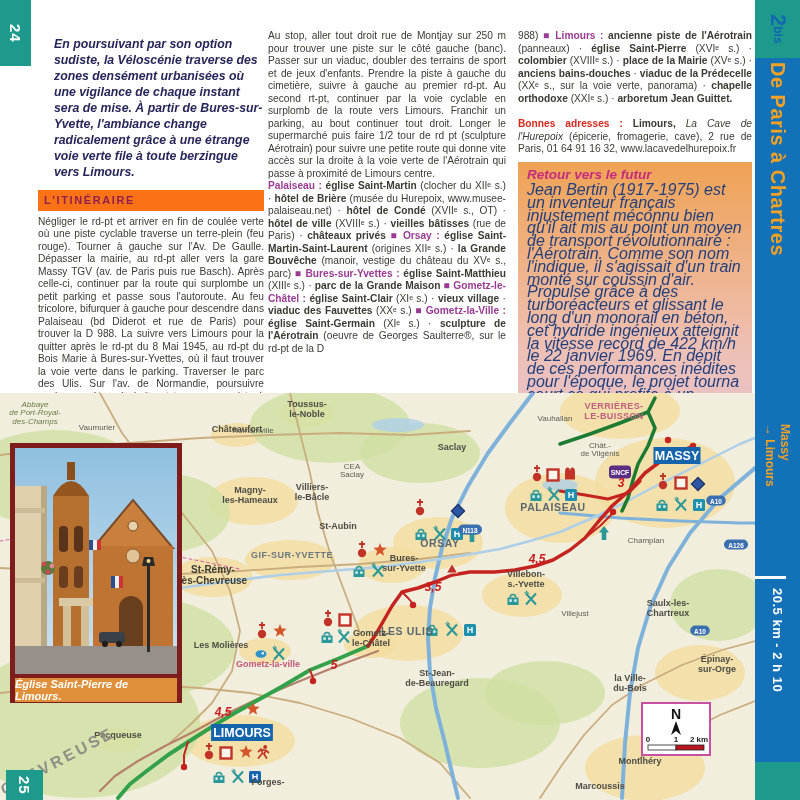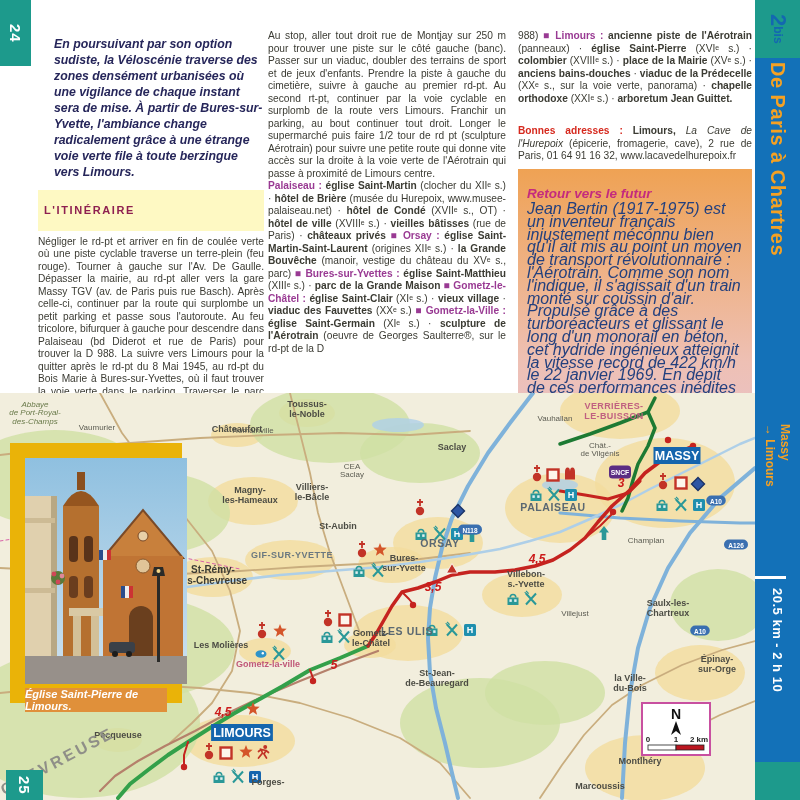--- a/index.html
+++ b/index.html
@@ -8,29 +8,29 @@
   .pagenum{position:absolute;background:#1d9a8c;color:#fff;display:flex;align-items:center;justify-content:center;z-index:9}
   .pagenum .vert{writing-mode:vertical-rl;font-weight:bold;font-size:15px;letter-spacing:1px}
   #pn24{left:0;top:0;width:31px;height:66px}
   #pn25{left:6px;top:770px;width:37px;height:30px}
   
   .col{position:absolute;top:30px;z-index:1;color:#3b3b33;font-size:10.2px;line-height:12.5px;text-align:justify}
   #col1{left:38px;width:226px}
   #col2{left:268px;width:238px}
   #col3{left:518px;width:234px}
   .intro{font-weight:bold;font-style:italic;color:#26265a;font-size:12.3px;line-height:16px;text-align:left;margin:6px 0 10px 16px}
-  .sechead{display:block;background:#fef9c3;color:#8e2050;font-weight:bold;font-size:11px;
-           letter-spacing:1.6px;padding:14px 6px;margin:7px 0 5px 0}
+  .sechead{display:block;background:#f97316;color:#8e2050;font-weight:bold;font-size:11px;
+           letter-spacing:1.6px;padding:4px 6px;margin:7px 0 5px 0}
   .seg-town{color:#993a93;font-weight:bold}
   .seg-bullet{color:#993a93;font-weight:bold}
   .seg-b{font-weight:bold}
   .seg-n{}
   .seg-red{color:#d6291e;font-weight:bold}
   .seg-i{font-style:italic}
-  .feature{margin-top:6px;padding:19px 9px 9px 9px;background:linear-gradient(180deg,#efa254 0%,#eec0b4 55%,#e2c3e0 100%)}
+  .feature{margin-top:6px;padding:7px 9px 9px 9px;background:linear-gradient(180deg,#efa254 0%,#eec0b4 55%,#e2c3e0 100%)}
   .feature h3{margin:0 0 3px 0;font-size:13.5px;font-style:italic;color:#c42a7e}
   .feature p{margin:0;font-style:italic;color:#23407e;font-size:16px;line-height:12.8px;text-align:left}
   
   #sidebar{position:absolute;right:0;top:0;width:45px;height:800px;background:#1371b8;z-index:8}
   .sb-abs{position:absolute;left:0;width:45px;display:flex;justify-content:center}
   .vert{writing-mode:vertical-rl}
   #sb-2bis{top:0;height:58px;background:#1d9a8c;align-items:center}
   #sb-2bis .vert{color:#1368b0;font-weight:bold}
   #sb-2bis .big{font-size:22px}
   #sb-2bis .small{font-size:12px}
@@ -56,21 +56,21 @@
   .ml-pink{font-size:9px;font-weight:bold;fill:#c05878}
   .ml-geo{font-size:8px;font-style:italic;fill:#6a7a4a}
   .ml-box{font-size:12.5px;font-weight:bold;fill:#fff}
   .ml-chevreuse{font-size:16px;font-weight:bold;fill:#8f8f88;letter-spacing:3px}
   .ml-kmm{font-size:12px;font-weight:bold;font-style:italic;fill:#cc1c1c}
   .ml-badge{font-size:6.5px;font-weight:bold;fill:#fff}
   .ml-scale{font-size:8px;fill:#222;font-weight:bold}
   .ml-north{font-size:14px;font-weight:bold;fill:#111}
   
   #photo{position:absolute;left:10px;top:443px;width:172px;height:260px;z-index:5;
-         background:#eab308;border:none;box-sizing:border-box;padding:15px}
+         background:#7f1d1d;border:none;box-sizing:border-box;padding:5px}
   #photo .caption{height:24px;display:flex;align-items:center;justify-content:center;
         color:#fff;font-style:italic;font-weight:bold;font-size:11px;background:#e0903a}
 </style>
 </head>
 <body>
 
 <div class="pagenum" id="pn24">
   <div class="vert">24</div>
 </div>
 <div class="pagenum" id="pn25">
@@ -83,21 +83,21 @@
   <div>Négliger le rd-pt et arriver en fin de coulée verte où une piste cyclable traverse un terre-plein (feu rouge). Tourner à gauche sur l'Av. De Gaulle. Dépasser la mairie, au rd-pt aller vers la gare Massy TGV (av. de Paris puis rue Basch). Après celle-ci, continuer par la route qui surplombe un petit parking et passe sous l'autoroute. Au feu tricolore, bifurquer à gauche pour descendre dans Palaiseau (bd Diderot et rue de Paris) pour trouver la D 988. La suivre vers Limours pour la quitter après le rd-pt du 8 Mai 1945, au rd-pt du Bois Marie à Bures-sur-Yvettes, où il faut trouver la voie verte dans le parking. Traverser le parc des Ulis. Sur l'av. de Normandie, poursuivre quelques mètres à droite et trouver une piste à gauche qui mène rue des Réservoirs. Prendre à droite sur l'av. des Ulis.</div>
 </div>
 
 <div class="col" id="col2">
   <div>Au stop, aller tout droit rue de Montjay sur 250 m pour trouver une piste sur le côté gauche (banc). Passer sur un viaduc, doubler des terrains de sport et de jeux d'enfants. Prendre la piste à gauche du cimetière, suivre à gauche au premier rd-pt. Au second rt-pt, continuer par la voie cyclable en surplomb de la route vers Limours. Franchir un parking, au bout continuer tout droit. Longer le supermarché puis faire 1/2 tour de rd pt (sculpture Aérotrain) pour suivre une petite route qui donne vite accès sur la  droite à la voie verte de l'Aérotrain qui passe à proximité de Limours centre.</div>
   <div><span class="seg-town">Palaiseau : </span><span class="seg-b">église Saint-Martin </span><span class="seg-n">(clocher du XIIᵉ s.) · </span><span class="seg-b">hôtel de Brière </span><span class="seg-n">(musée du Hurepoix, www.musee-palaiseau.net) · </span><span class="seg-b">hôtel de Condé </span><span class="seg-n">(XVIIᵉ s., OT) · </span><span class="seg-b">hôtel de ville </span><span class="seg-n">(XVIIIᵉ s.) · </span><span class="seg-b">vieilles bâtisses </span><span class="seg-n">(rue de Paris) · </span><span class="seg-b">châteaux privés </span><span class="seg-bullet">■ </span><span class="seg-town">Orsay : </span><span class="seg-b">église Saint-Martin-Saint-Laurent </span><span class="seg-n">(origines XIIᵉ s.) · </span><span class="seg-b">la Grande Bouvêche </span><span class="seg-n">(manoir, vestige du château du XVᵉ s., parc) </span><span class="seg-bullet">■ </span><span class="seg-town">Bures-sur-Yvettes : </span><span class="seg-b">église Saint-Matthieu </span><span class="seg-n">(XIIIᵉ s.) · </span><span class="seg-b">parc de la Grande Maison </span><span class="seg-bullet">■ </span><span class="seg-town">Gometz-le-Châtel : </span><span class="seg-b">église Saint-Clair </span><span class="seg-n">(XIᵉ s.) · </span><span class="seg-b">vieux village</span><span class="seg-n"> · </span><span class="seg-b">viaduc des Fauvettes </span><span class="seg-n">(XXᵉ s.) </span><span class="seg-bullet">■ </span><span class="seg-town">Gometz-la-Ville : </span><span class="seg-b">église Saint-Germain </span><span class="seg-n">(XIᵉ s.) · </span><span class="seg-b">sculpture de l'Aérotrain </span><span class="seg-n">(oeuvre de Georges Saulterre®, sur le rd-pt de la D</span></div>
 </div>
 
 <div class="col" id="col3">
   <div><span class="seg-n">988) </span><span class="seg-bullet">■ </span><span class="seg-town">Limours : </span><span class="seg-b">ancienne piste de l'Aérotrain </span><span class="seg-n">(panneaux) · </span><span class="seg-b">église Saint-Pierre </span><span class="seg-n">(XVIᵉ s.) · </span><span class="seg-b">colombier </span><span class="seg-n">(XVIIIᵉ s.) · </span><span class="seg-b">place de la Mairie </span><span class="seg-n">(XVᵉ s.) · </span><span class="seg-b">anciens bains-douches</span><span class="seg-n"> · </span><span class="seg-b">viaduc de la Prédecelle </span><span class="seg-n">(XXᵉ s., sur la voie verte, panorama) · </span><span class="seg-b">chapelle orthodoxe </span><span class="seg-n">(XXIᵉ s.) · </span><span class="seg-b">arboretum Jean Guittet.</span></div>
-  <div style="margin-top:20px"><span class="seg-red">Bonnes adresses : </span><span class="seg-b">Limours, </span><span class="seg-i">La Cave de l'Hurepoix </span><span class="seg-n">(épicerie, fromagerie, cave), 2 rue de Paris, 01 64 91 16 32, www.lacavedelhurepoix.fr</span></div>
+  <div style="margin-top:13px"><span class="seg-red">Bonnes adresses : </span><span class="seg-b">Limours, </span><span class="seg-i">La Cave de l'Hurepoix </span><span class="seg-n">(épicerie, fromagerie, cave), 2 rue de Paris, 01 64 91 16 32, www.lacavedelhurepoix.fr</span></div>
   <div class="feature">
     <h3>Retour vers le futur</h3>
     <p>Jean Bertin (1917-1975) est un inventeur français injustement méconnu bien qu'il ait mis au point un moyen de transport révolutionnaire : l'Aérotrain. Comme son nom l'indique, il s'agissait d'un train monté sur coussin d'air. Propulsé grâce à des turboréacteurs et glissant le long d'un monorail en béton, cet hydride ingénieux atteignit la vitesse record de 422 km/h le 22 janvier 1969. En dépit de ces performances inédites pour l'époque, le projet tourna court ce qui profita à un certain TGV. De Gometz-la-Ville à Limours, la Véloscénie fait course commune avec les vestiges de la piste d'essai de cette remarquable invention, visiblement bien trop en avance sur son temps.</p>
   </div>
 </div>
 
 <div id="map-wrap">
   <svg id="map-svg" width="755" height="407" viewBox="0 0 755 407" xmlns="http://www.w3.org/2000/svg">
       <rect width="755" height="407" fill="#f2eedd"></rect>
       <ellipse cx="665" cy="90" rx="70" ry="45" fill="#f3dc9e" opacity="0.8"></ellipse>

